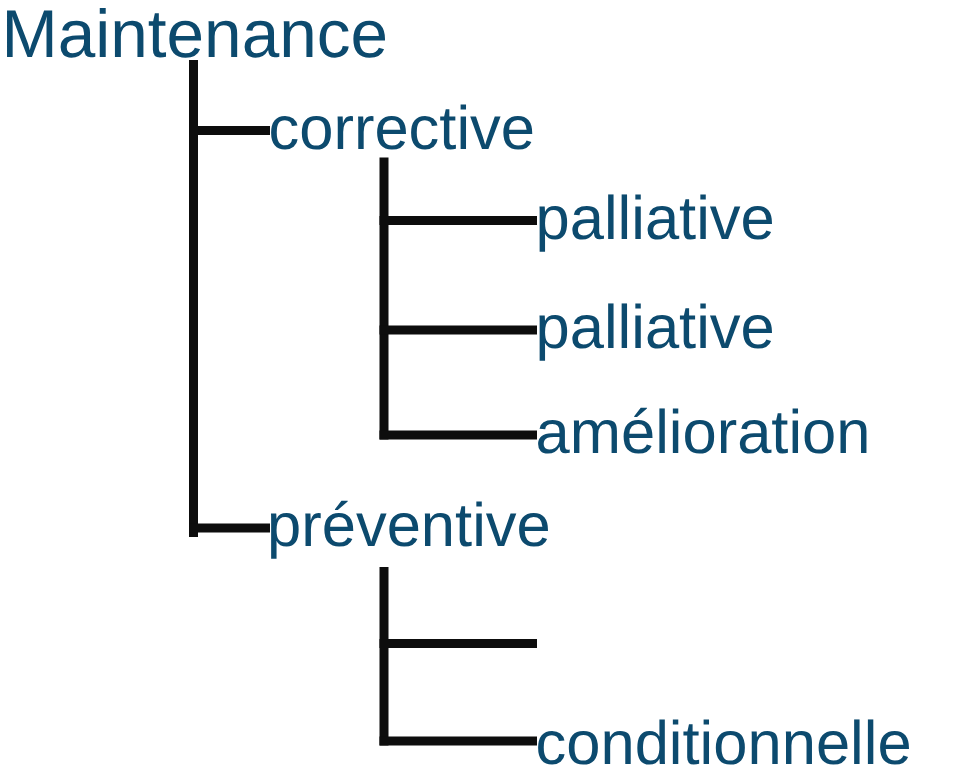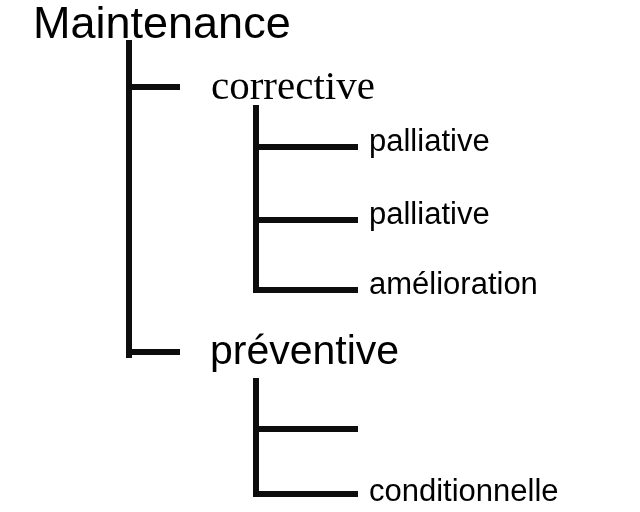--- a/index.html
+++ b/index.html
@@ -10,35 +10,34 @@
   #diagram {
     position: relative;
     width: 640px;
     height: 512px;
     background: #ffffff;
     overflow: hidden;
     font-family: "Liberation Sans", sans-serif;
   }
   .node-label {
     position: absolute;
-    color: #000000;
+    color: #0c4a6e;
     font-family: "Liberation Sans", sans-serif;
     font-weight: 400;
     white-space: nowrap;
     line-height: 1;
-    margin-left: 32px;
   }
   
   .lvl0 { font-size: 45px; left: 1px; top: 0px; }
   
   .lvl1 { font-size: 41px; }
-  .n-corrective { left: 179px; top: 65px; font-family: Liberation Serif, serif; }
+  .n-corrective { left: 179px; top: 65px; }
   .n-preventive { left: 178px; top: 330px; }
   
-  .lvl2 { font-size: 31px; left: 337px; }
+  .lvl2 { font-size: 41px; left: 357px; }
   .n-palliative    { top: 125px; }
   .n-curatrice     { top: 198px; }
   .n-amelioration  { top: 268px; }
   .n-systematique  { top: 407px; }
   .n-conditionnelle{ top: 475px; }
 
   .edge {
     position: absolute;
     background: #0d0d0d;
   }

